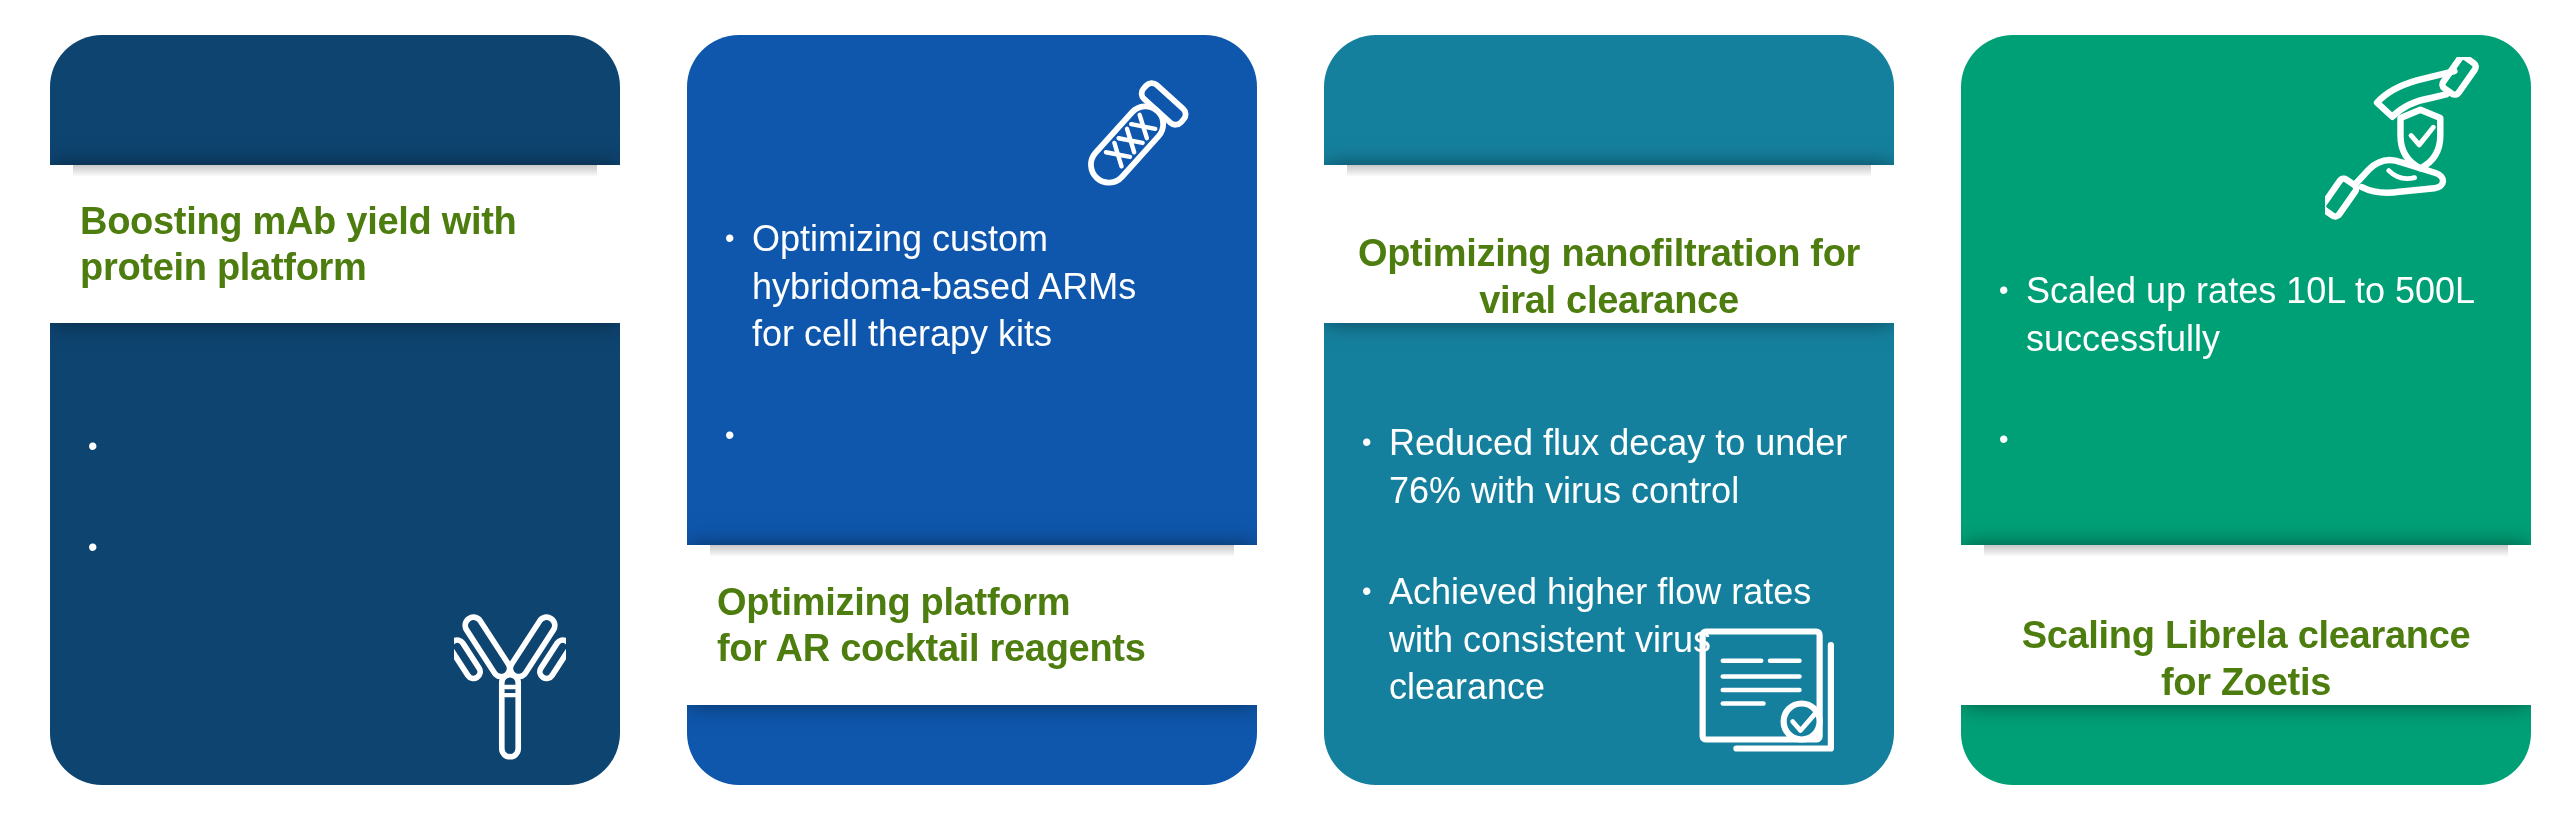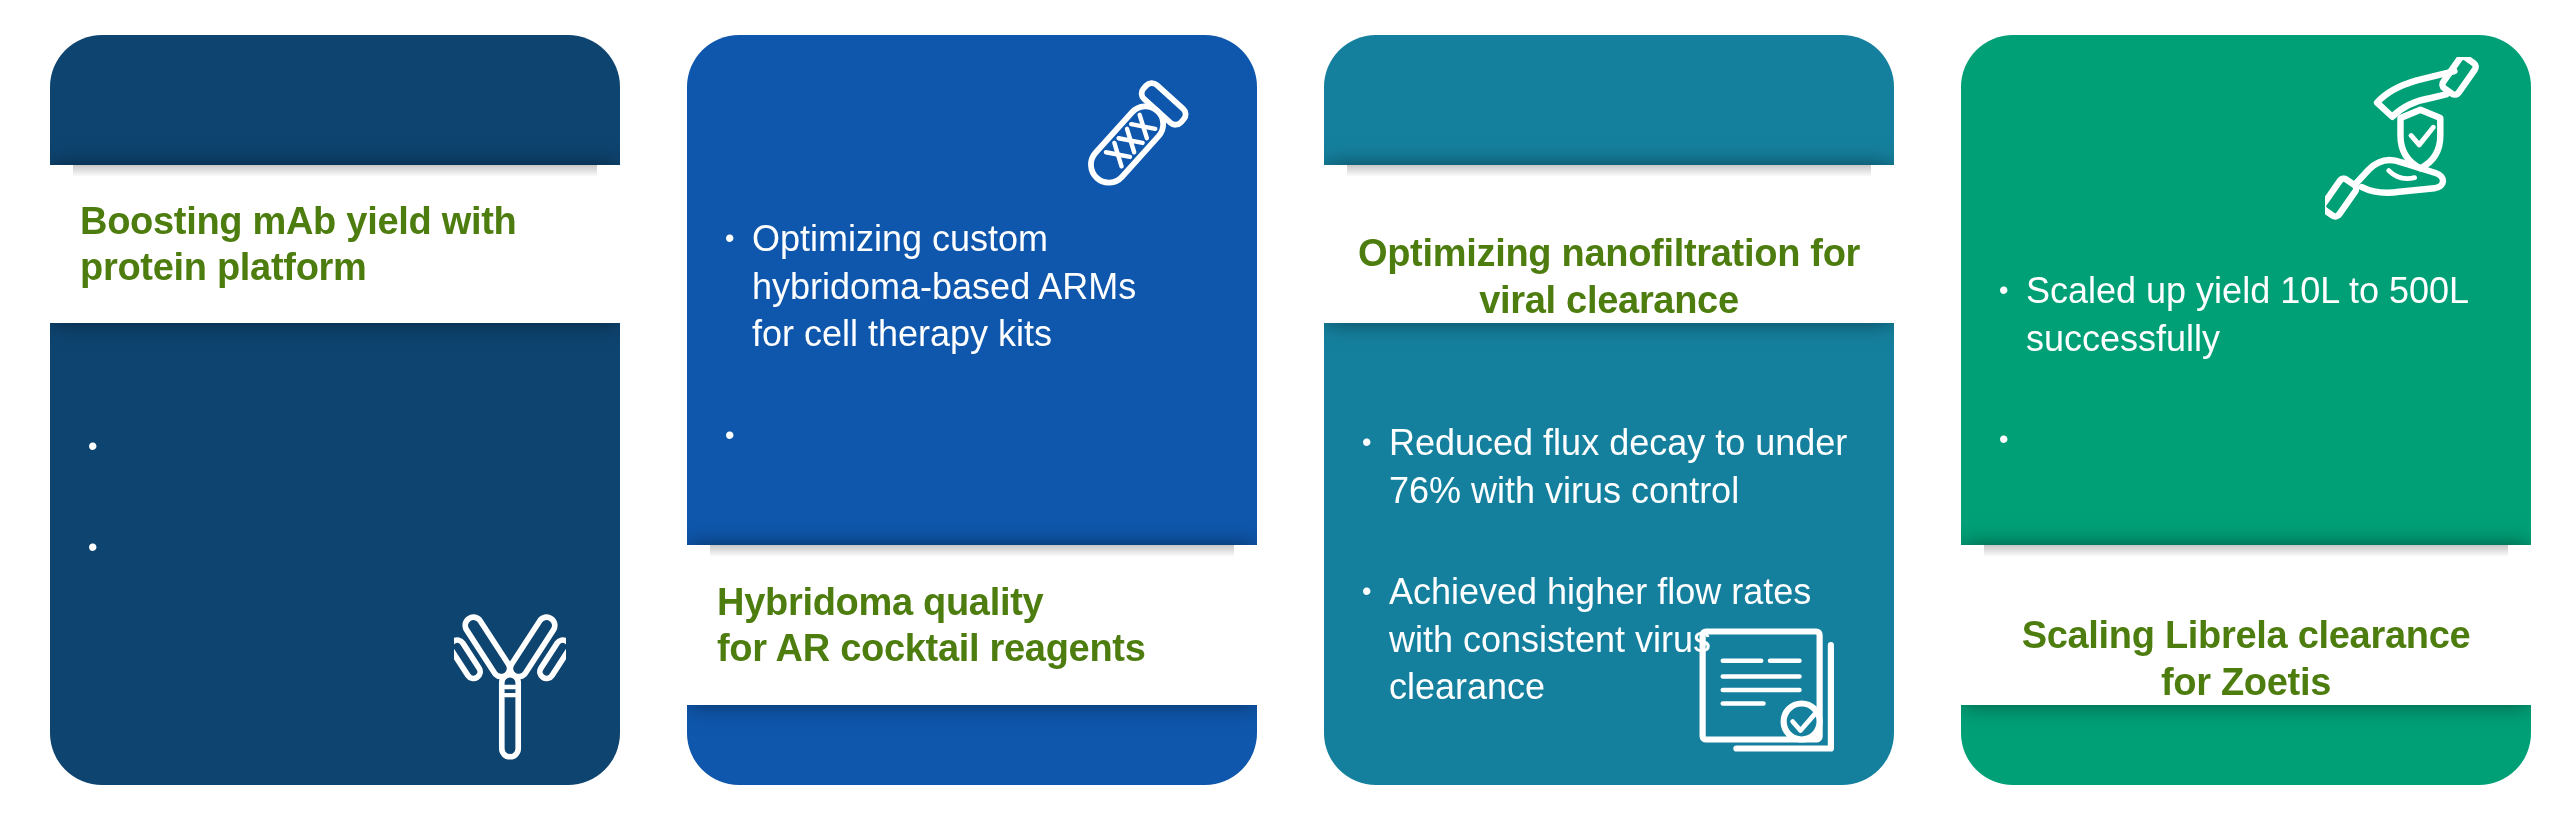--- a/index.html
+++ b/index.html
@@ -118,21 +118,21 @@
           <span class="bullet-text">Optimizing custom
 hybridoma-based ARMs
 for cell therapy kits</span>
         </li>
         <li class="bullet">
           <span class="bullet-dot">•</span>
         </li>
       </ul>
     </div>
     <div class="band">
-      <h2 class="title">Hybridoma quality
+      <h2 class="title">Optimizing platform
 for AR cocktail reagents</h2>
     </div>
     <div class="block footer"></div>
   </div>
 
   <div class="card card-2 pattern-a align-center" style="--accent: #15809e;">
     <div class="block header"></div>
     <div class="band">
       <h2 class="title">Optimizing nanofiltration for
 viral clearance</h2>
@@ -172,21 +172,21 @@
         <path d="M 108,12 L 76,20 C 62,24 50,30 42,39 L 55,51 C 64,42 76,37 88,35 L 101,32"></path>
         <path d="M 62,52 L 79,45 L 96,52 L 96,67 C 96,81 89,90 79,95 C 69,90 62,81 62,67 Z"></path>
         <path class="thin" d="M 71,67 L 78,75 L 90,60"></path>
         <rect x="2" y="104" width="16" height="32" rx="4" transform="rotate(35 10 120)"></rect>
         <path d="M 24,108 L 35,96 C 43,88 53,86 63,90 L 92,99 C 101,102 100,111 91,112 L 61,115 C 48,117 37,115 29,111"></path>
         <path class="thin" d="M 52,97 C 58,103 66,105 74,103"></path>
       </svg>
       <ul class="bullets">
         <li class="bullet">
           <span class="bullet-dot">•</span>
-          <span class="bullet-text">Scaled up yield 10L to 500L
+          <span class="bullet-text">Scaled up rates 10L to 500L
 successfully</span>
         </li>
         <li class="bullet">
           <span class="bullet-dot">•</span>
         </li>
       </ul>
     </div>
     <div class="band">
       <h2 class="title">Scaling Librela clearance
 for Zoetis</h2>

